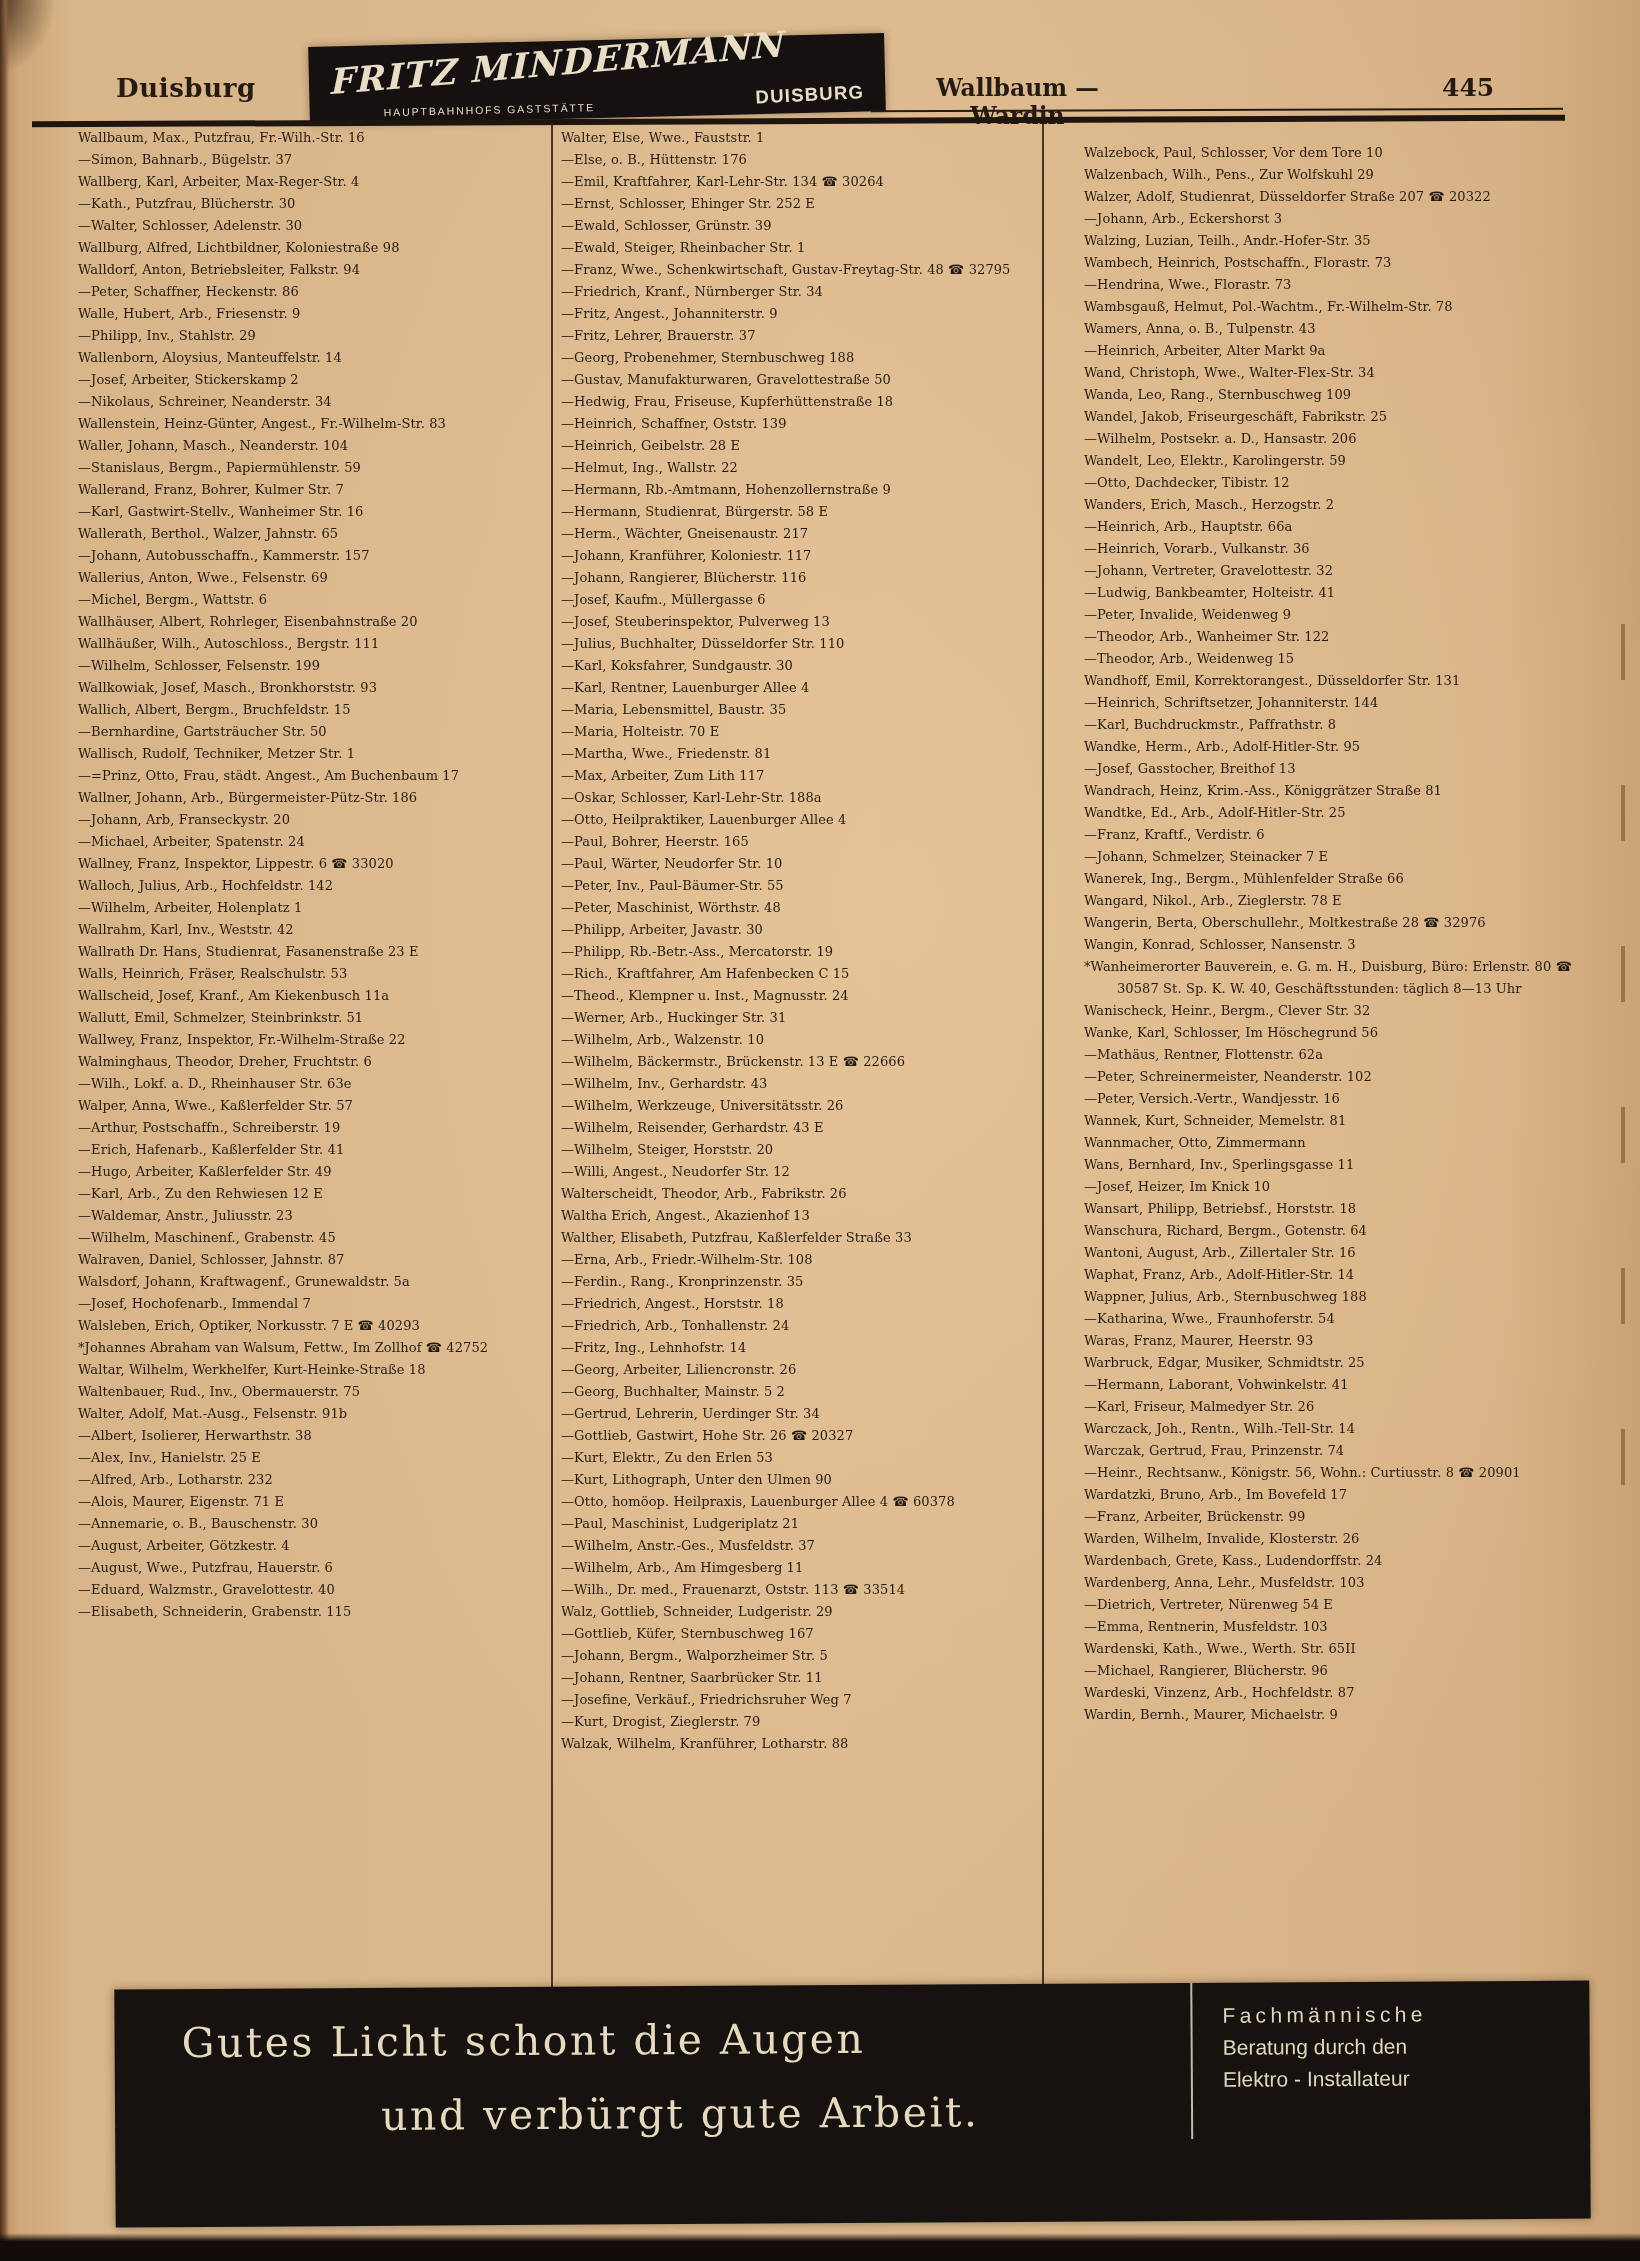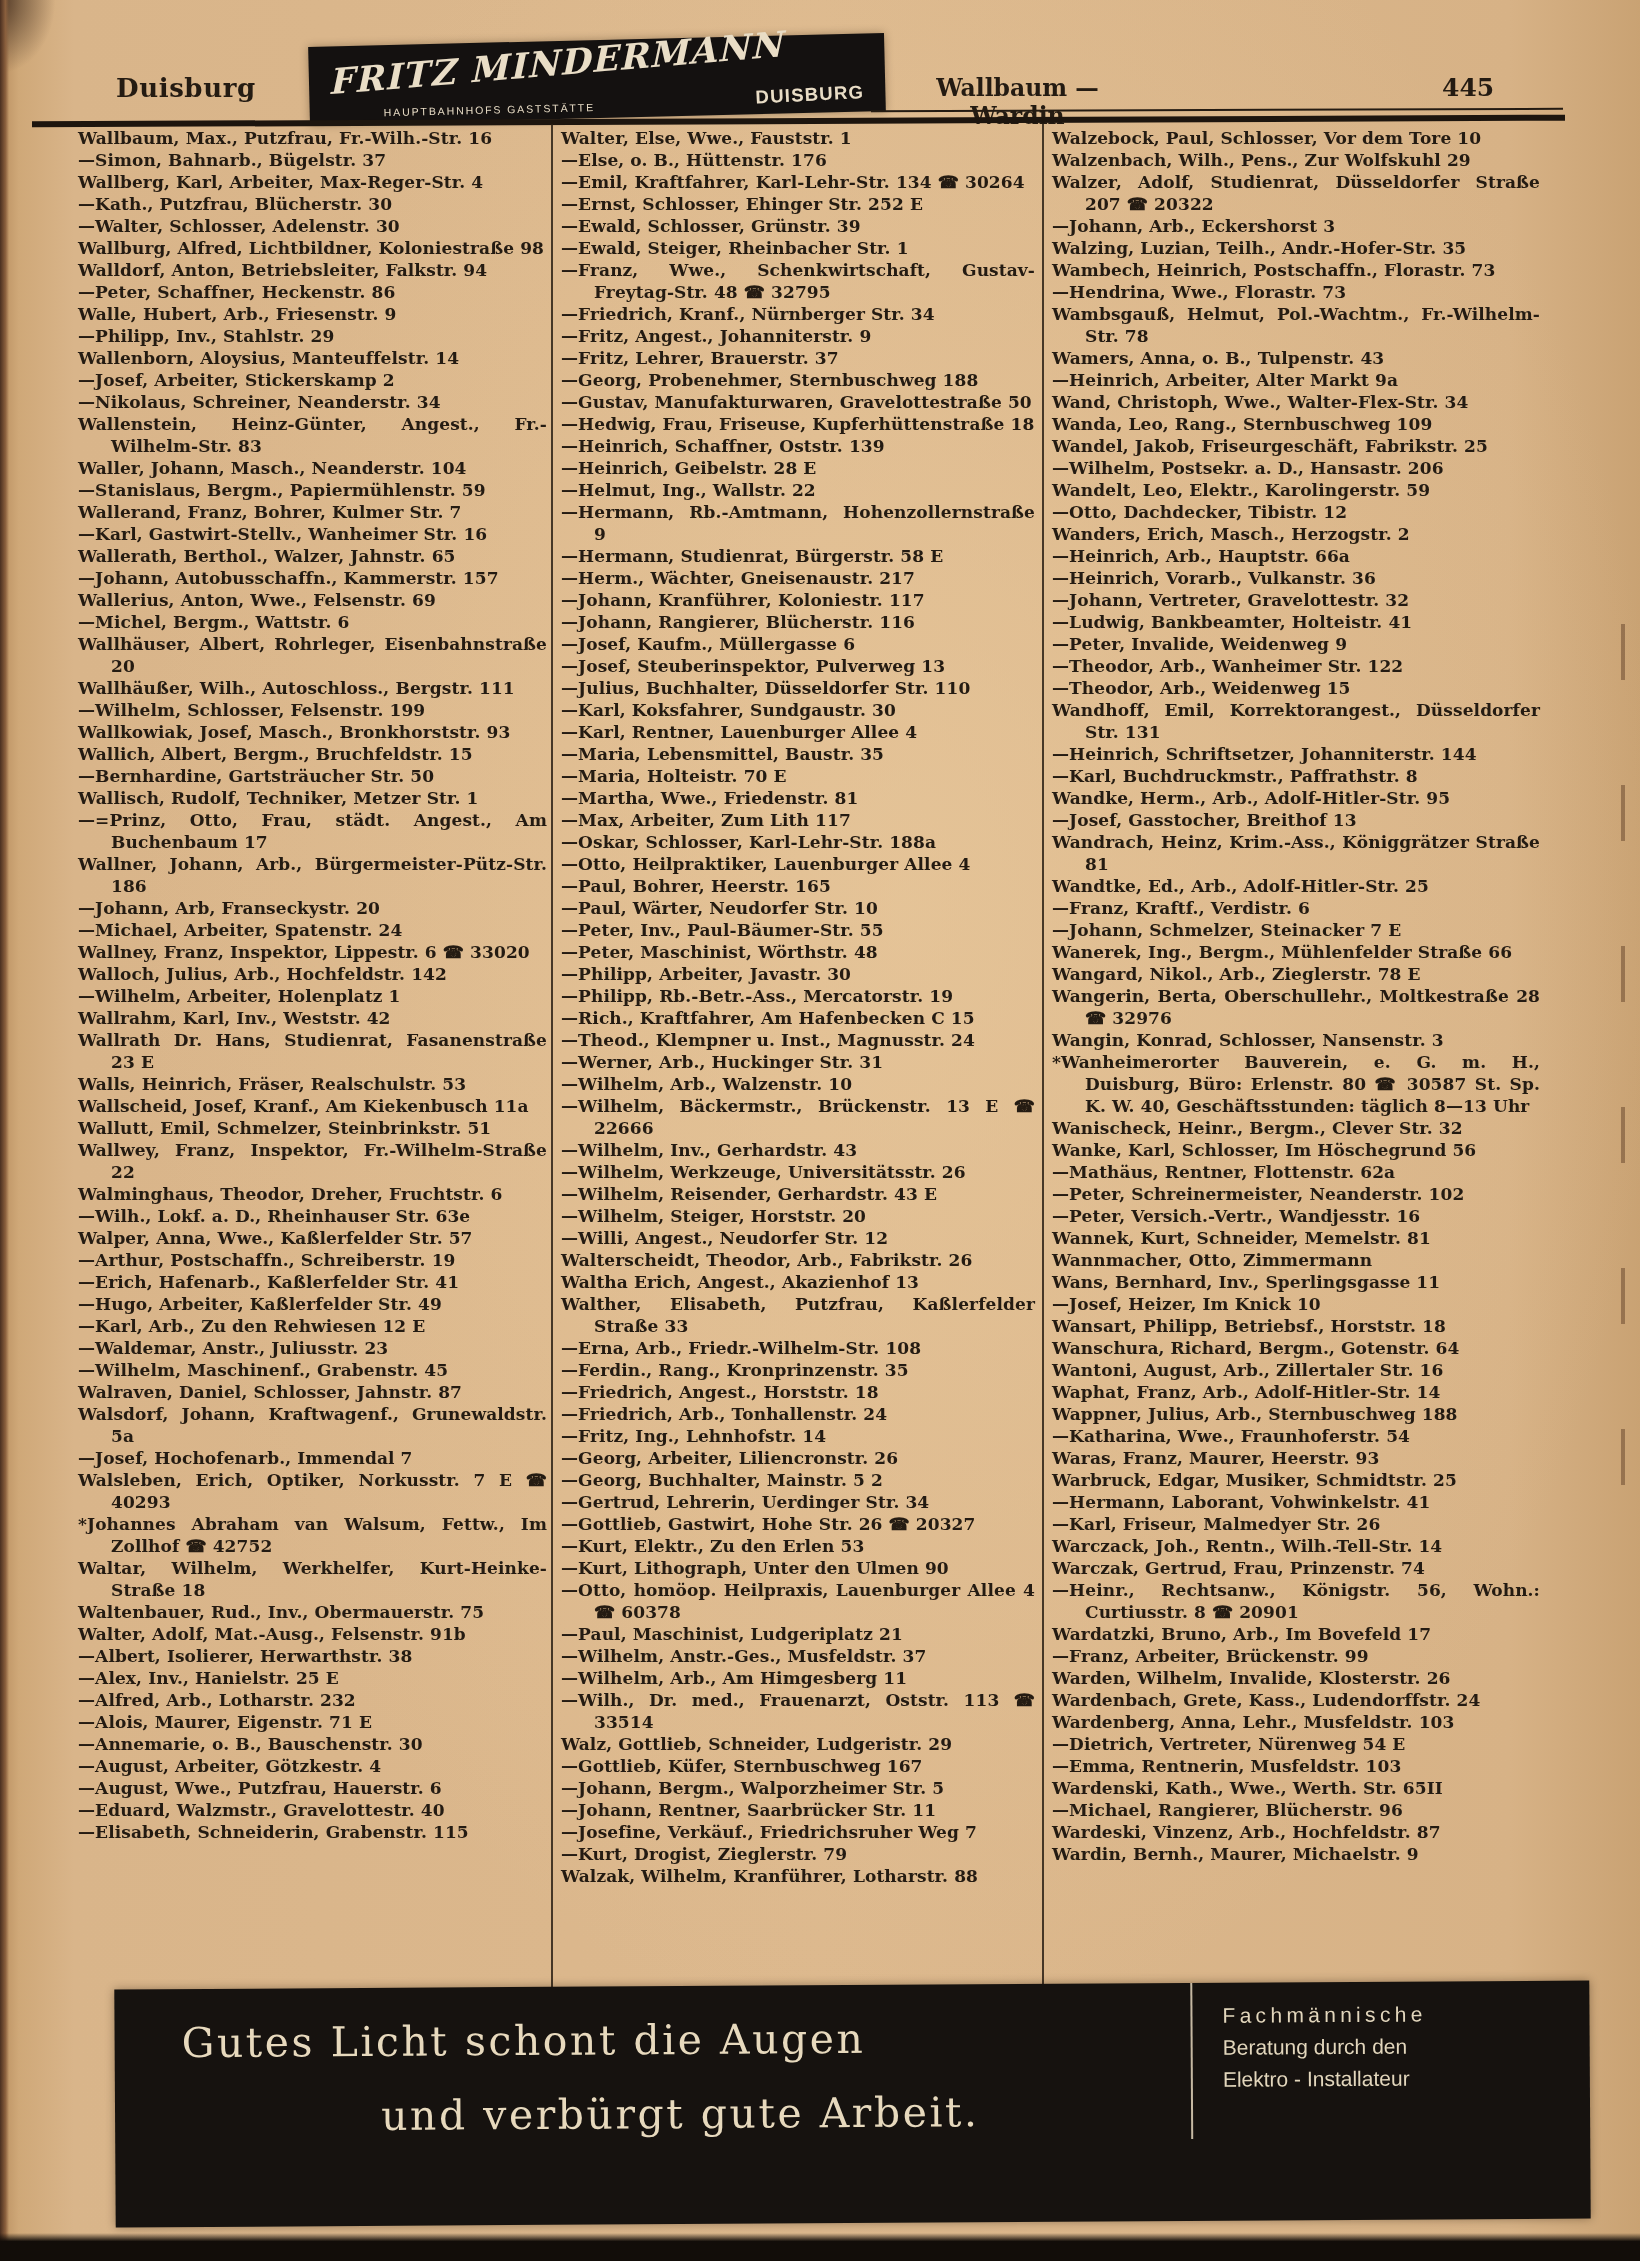--- a/index.html
+++ b/index.html
@@ -31,24 +31,24 @@
   .banner-main{position:absolute;left:22px;top:1.2px;font-size:35px;font-weight:700;font-style:italic;
     letter-spacing:1.2px;transform:rotate(-3.4deg) skewX(-6deg);white-space:nowrap;}
   .banner-sub{position:absolute;left:74px;bottom:5px;font-size:10.5px;letter-spacing:1.9px;font-family:"Liberation Sans",sans-serif;}
   .banner-city{position:absolute;right:21px;bottom:7.4px;font-size:18.6px;font-weight:700;letter-spacing:1.2px;font-family:"Liberation Sans",sans-serif;transform:rotate(-1.4deg);}
   .range{position:absolute;left:900px;top:74px;width:235px;text-align:center;font-size:23.5px;font-weight:700;color:#241b12;}
   .pagenum{position:absolute;left:1442px;top:73px;font-size:25px;font-weight:700;color:#241b12;text-align:center;}
   .rule-thin{position:absolute;left:871px;top:109px;width:692px;height:1.9px;background:#241b12;transform:rotate(-.2deg);}
   .rule-thick{position:absolute;left:32px;top:118px;width:1533px;height:5.6px;background:#1d150e;transform:rotate(-.25deg);}
 
   
-  .col{position:absolute;top:127px;color:#241b12;font-size:17px;line-height:22px;font-weight:700;letter-spacing:0.1px;}
+  .col{position:absolute;top:127px;color:#241b12;font-size:13px;line-height:22px;font-weight:400;letter-spacing:0.1px;}
   .col1{left:78px;width:469px;}
   .col2{left:561px;width:474px;}
-  .col3{left:1052px;width:488px;}
+  .col3{left:1084px;width:488px;margin-top:15px;}
   .entry{padding-left:33px;text-indent:-33px;text-align:justify;}
   .vrule{position:absolute;top:124px;width:1.9px;height:1931px;background:#2a2014;opacity:.85;}
   .vr1{left:551px;}
   .vr2{left:1042px;}
 
   
   .ad{
     position:absolute;left:115px;top:1985px;width:1475px;height:238px;background:#16120f;
     transform:rotate(-.35deg);color:#e7d9bd;box-shadow:0 0 10px rgba(40,25,10,.4);
   }

